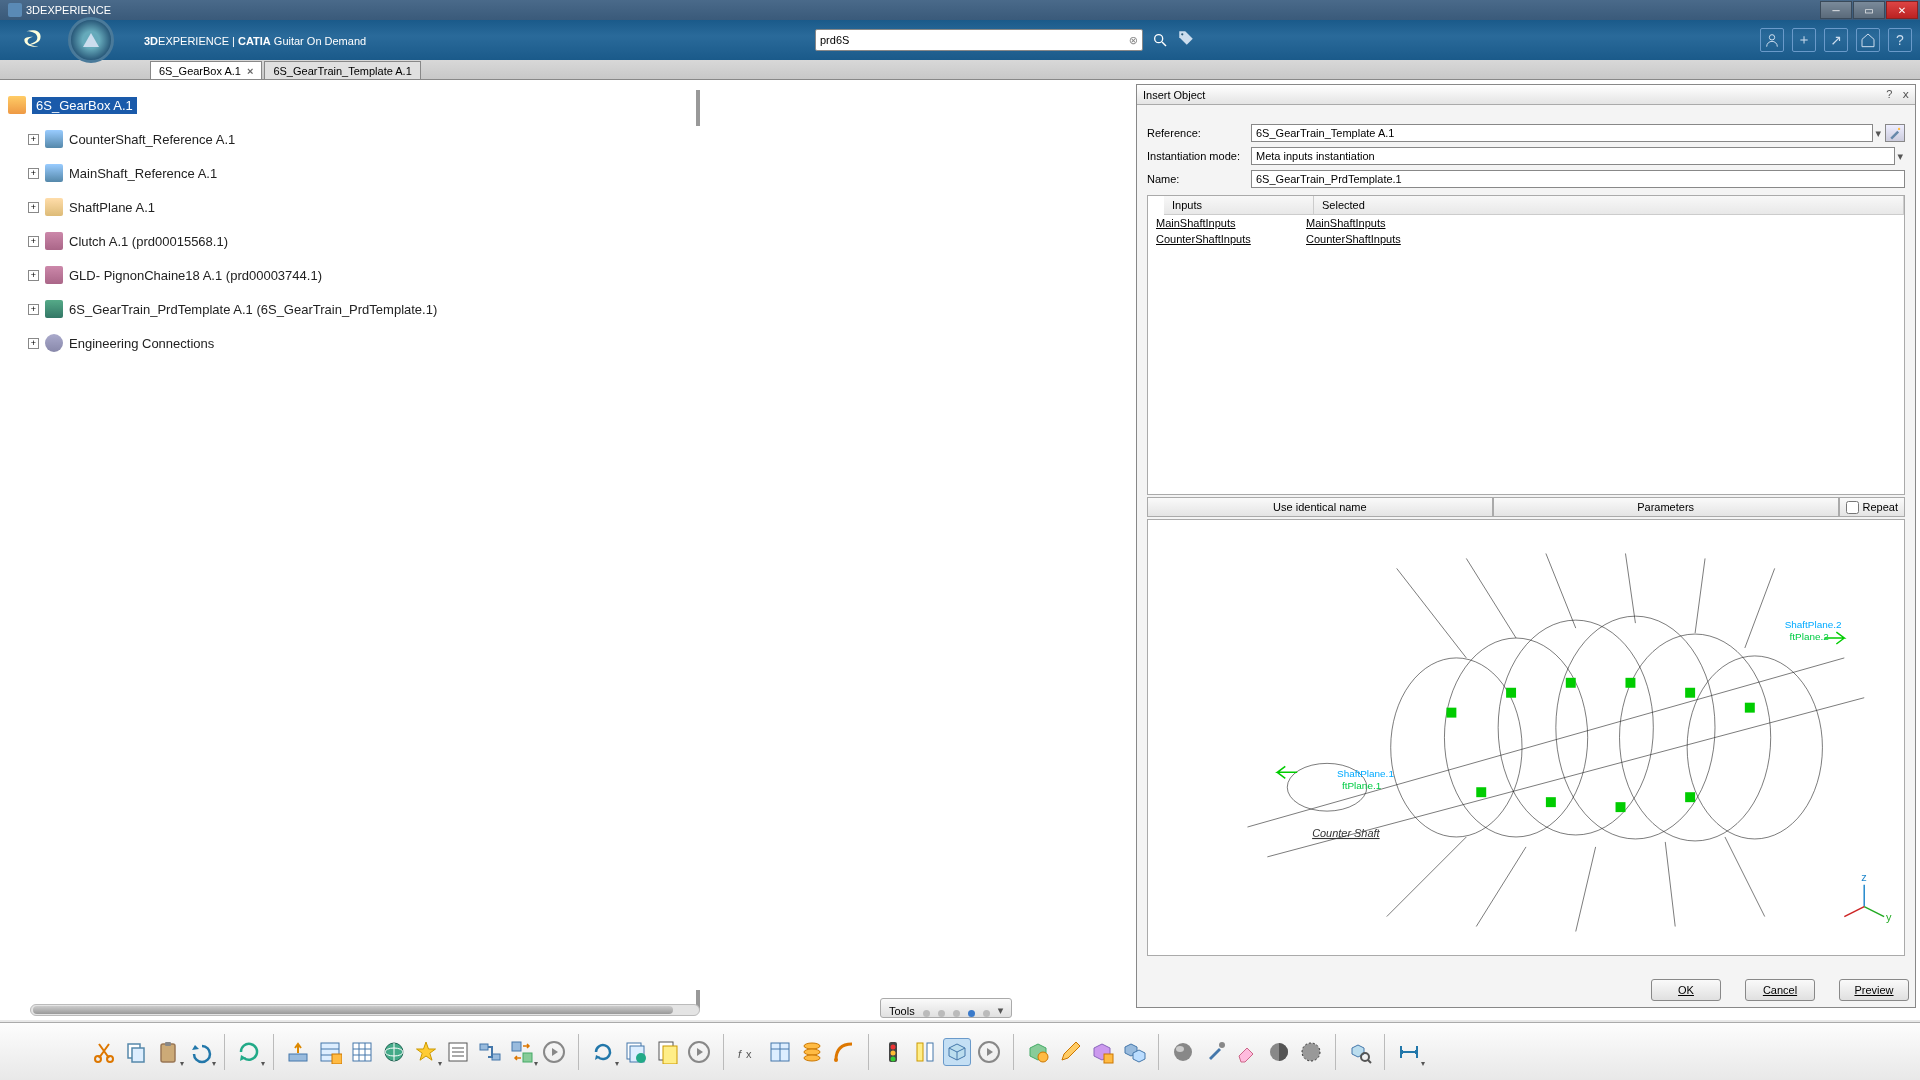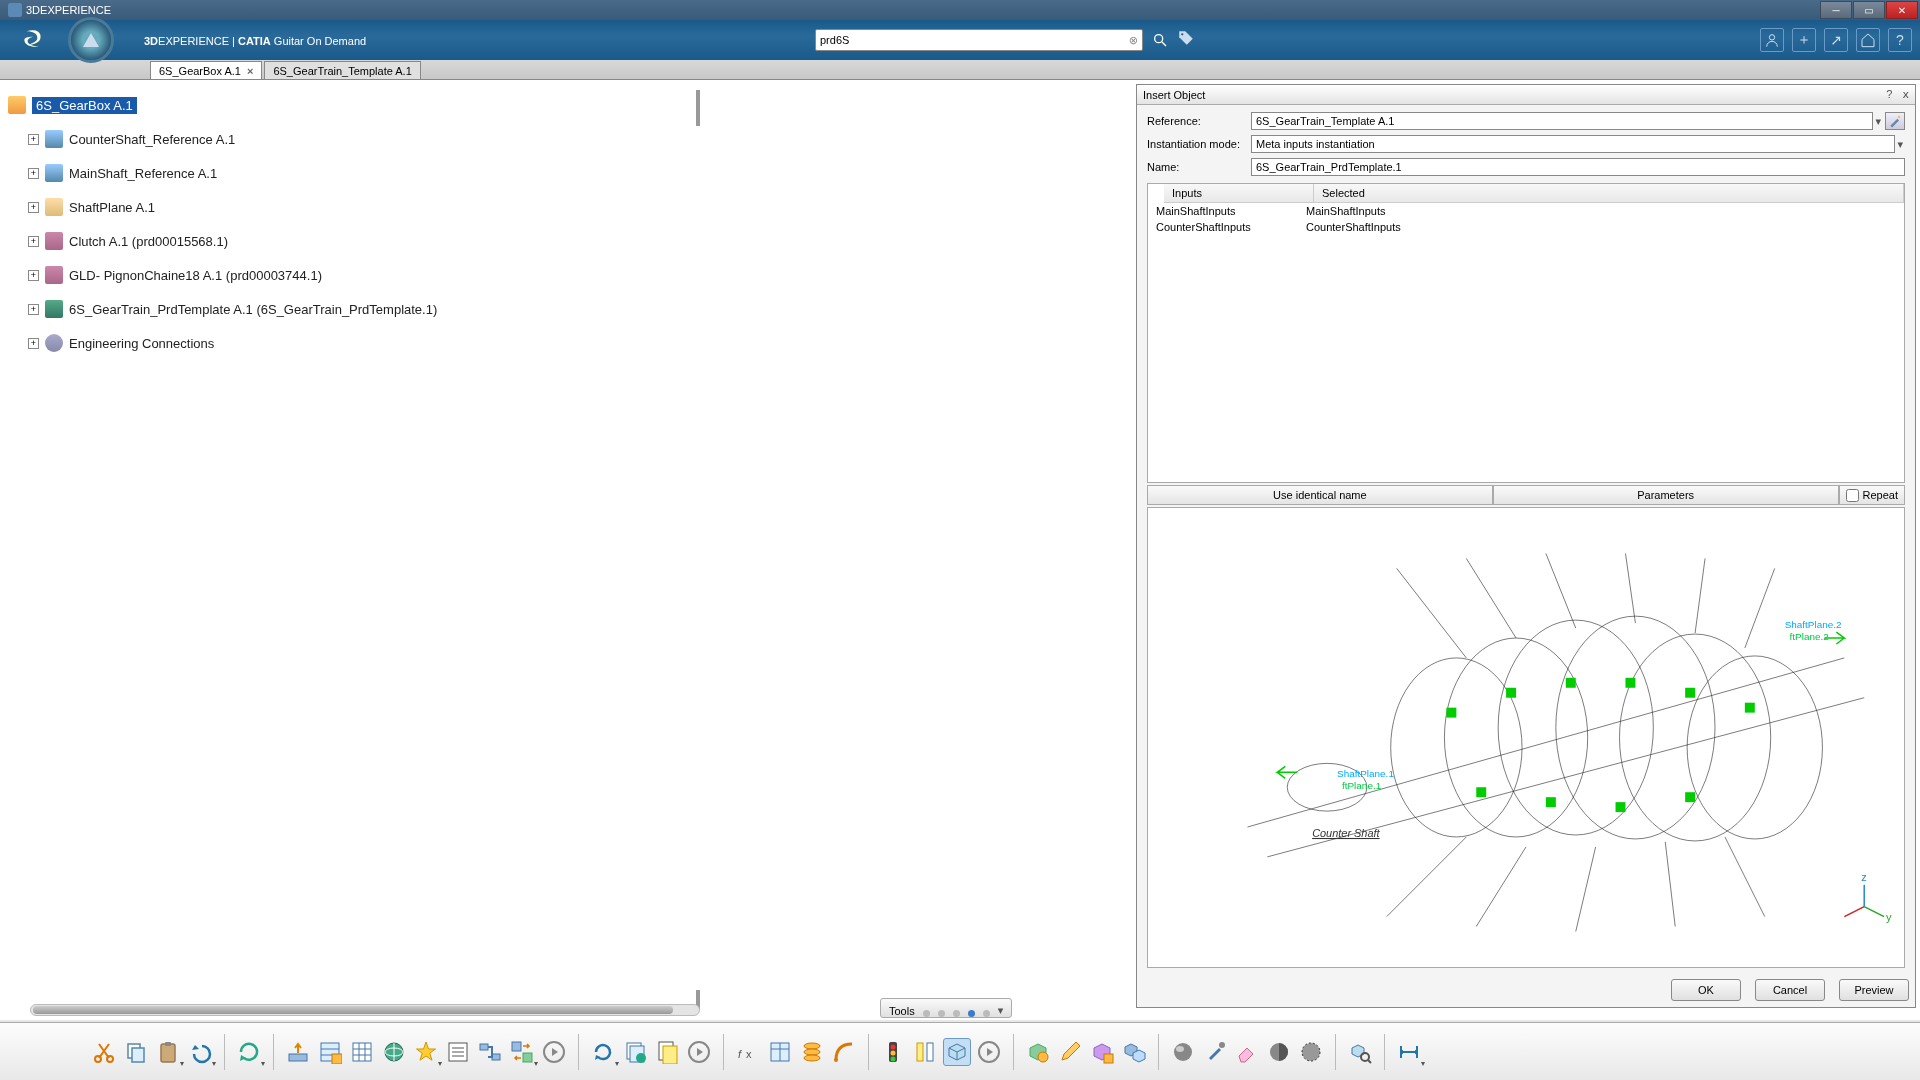--- a/index.html
+++ b/index.html
@@ -49,40 +49,40 @@
 .tree-icon.ann{background:linear-gradient(#fda,#db7);border-radius:2px;}
 .tree-icon.asm{background:linear-gradient(#c8a,#a68);border-radius:2px;}
 .tree-icon.tpl{background:linear-gradient(#5a8,#376);border-radius:2px;}
 .tree-icon.con{background:linear-gradient(#aac,#88a);border-radius:50%;}
 .tree-label{font-size:13px;color:#222;}
 
 
 .panel{position:absolute;right:4px;top:84px;width:780px;bottom:72px;background:#f4f4f4;border:1px solid #888;display:flex;flex-direction:column;}
 .panel-title{height:20px;background:linear-gradient(#fff,#e4e4e4);border-bottom:1px solid #aaa;display:flex;align-items:center;justify-content:space-between;padding:0 6px;font-size:11px;}
 .panel-title-ctrls{display:flex;gap:10px;color:#555;}
-.panel-body{padding:5px 10px;flex:1;display:flex;flex-direction:column;}
+.panel-body{padding:17px 10px;flex:1;display:flex;flex-direction:column;}
 .form-row{display:flex;align-items:center;height:22px;margin-bottom:1px;}
 .form-label{width:104px;font-size:11px;}
 .form-input{flex:1;height:18px;border:1px solid #888;background:#fff;padding:0 4px;font-size:11px;}
 .form-input.sel{background:#fff;}
 .wand-btn{width:20px;height:18px;margin-left:2px;background:linear-gradient(#eef,#ccd);border:1px solid #888;display:flex;align-items:center;justify-content:center;}
 .inputs-table{border:1px solid #aaa;background:#fff;margin-top:4px;flex:0 0 300px;}
 .inputs-header{display:flex;background:linear-gradient(#f8f8f8,#e8e8e8);border-bottom:1px solid #ccc;margin-left:16px;}
 .inputs-header div{padding:3px 8px;font-size:11px;border-right:1px solid #ccc;}
 .ih-inputs{width:150px;}
 .ih-sel{flex:1;}
-.inputs-row{display:flex;}
+.inputs-row{display:flex;text-decoration:underline;}
 .inputs-row div{padding:2px 8px;font-size:11px;}
 .ir-inputs{width:150px;}
 .ir-sel{flex:1;}
 .mid-btns{display:flex;margin-top:2px;}
 .mid-btn{flex:1;height:20px;background:linear-gradient(#fafafa,#e4e4e4);border:1px solid #aaa;display:flex;align-items:center;justify-content:center;}
 .repeat-wrap{display:flex;align-items:center;gap:4px;padding:0 6px;border:1px solid #aaa;height:20px;background:linear-gradient(#fafafa,#e4e4e4);}
 .preview{flex:1;border:1px solid #aaa;background:#fff;margin-top:2px;position:relative;overflow:hidden;}
-.panel-footer{display:flex;justify-content:flex-end;gap:14px;padding:6px;}
+.panel-footer{display:flex;justify-content:flex-end;gap:24px;padding:6px;text-decoration:underline;}
 .dlg-btn{width:70px;height:22px;background:linear-gradient(#fafafa,#e0e0e0);border:1px solid #888;border-radius:3px;font-size:11px;}
 
 
 .tools-strip{position:absolute;left:880px;bottom:62px;height:20px;background:linear-gradient(#fafafa,#e0e0e0);border:1px solid #aaa;border-radius:3px;display:flex;align-items:flex-end;padding:0 8px;gap:8px;}
 .dot{width:7px;height:7px;border-radius:50%;background:#bbb;}
 .dot.active{background:#3a7aca;}
 
 
 .toolbar{position:absolute;left:0;right:0;bottom:0;height:58px;background:linear-gradient(#fdfdfd,#e8e8e8);border-top:1px solid #aaa;display:flex;align-items:center;padding:0 90px;gap:4px;}
 .tb-sep{width:1px;height:36px;background:#bbb;margin:0 6px;}

